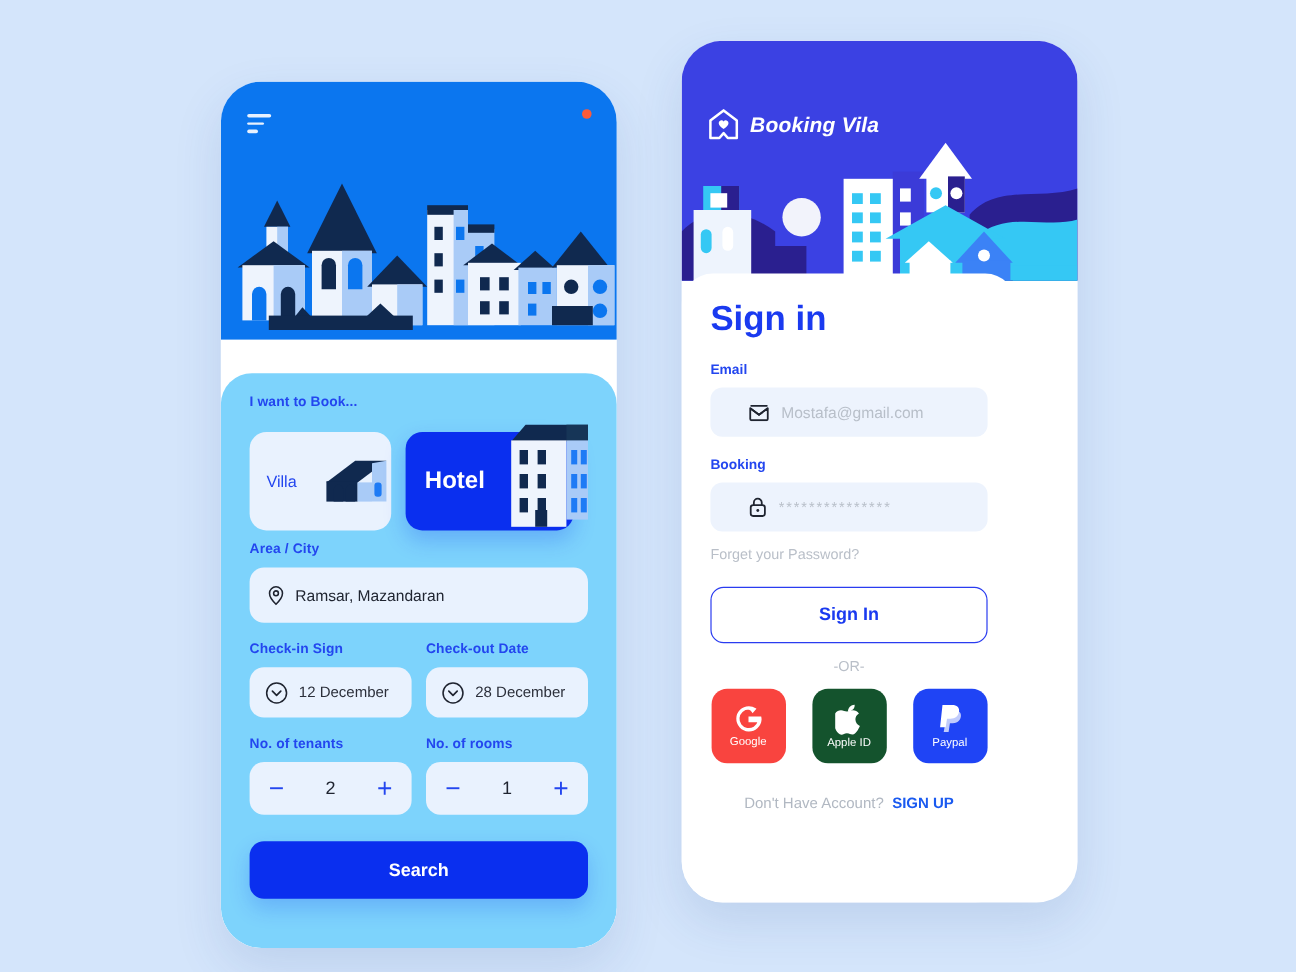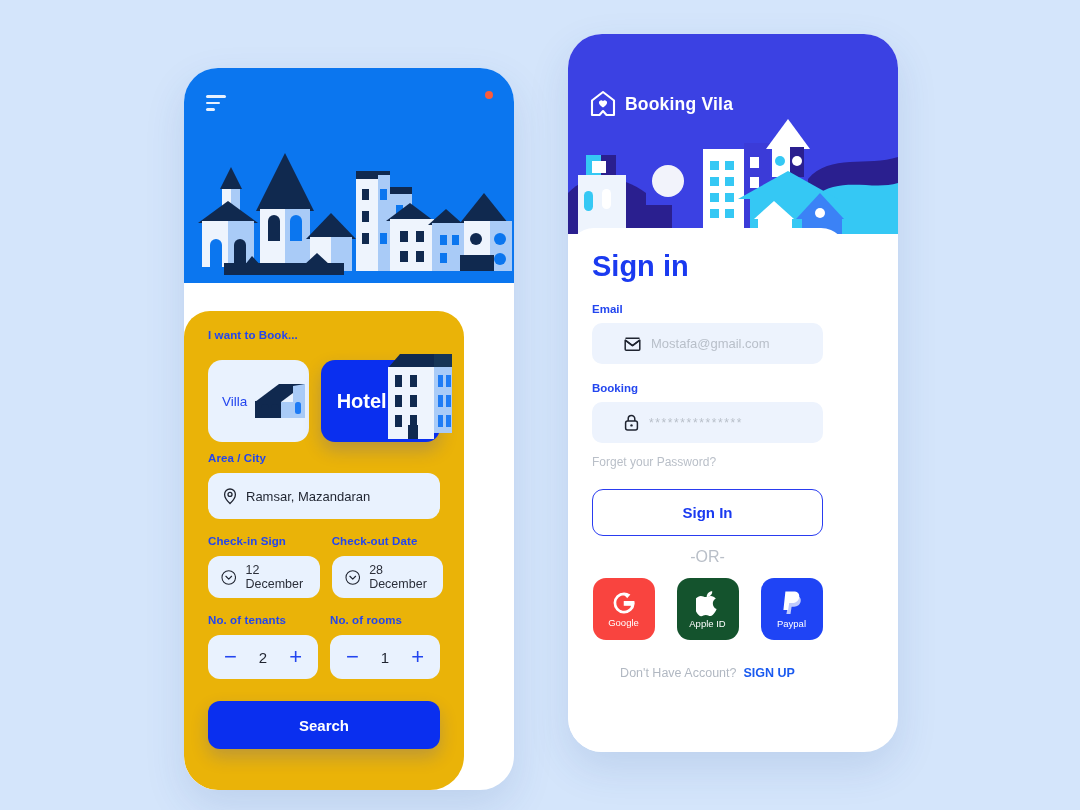--- a/index.html
+++ b/index.html
@@ -51,22 +51,22 @@
   .bell-wrap { position: relative; width: 22px; height: 24px; cursor: pointer; }
   .bell-dot {
     position: absolute; right: -1px; top: 0px;
     width: 8px; height: 8px; border-radius: 50%;
     background: #fc5b3a;
   }
 
   
   .sheet-left {
     position: absolute; left: 0; top: 243px;
-    width: 280px; height: 479px;
-    background: #eab308;
+    width: 330px; height: 479px;
+    background: #7dd3fc;
     border-radius: 26px 26px 34px 34px;
     padding: 18px 24px 0 24px;
     z-index: 3;
   }
   .field-label {
     font-size: 11.5px; font-weight: bold; color: #2346ef;
     letter-spacing: .1px; margin-bottom: 9px;
   }
 
   .type-row { display: flex; align-items: flex-start; gap: 12px; position: relative; height: 98px; }
@@ -118,21 +118,21 @@
   
   .hero-right {
     position: absolute; left: 0; top: 0;
     width: 330px; height: 200px;
     background: #3b41e3;
   }
   .hero-right svg.city { position: absolute; left: 0; bottom: 0; width: 330px; height: 125px; display:block; }
 
   .brand {
     position: absolute; left: 22px; top: 56px;
-    display: flex; align-items: center; gap: 9px; z-index: 4;
+    display: flex; align-items: center; gap: 9px; z-index: 4; font-style: italic;
   }
   .brand-name { color: #ffffff; font-size: 17.5px; font-weight: bold; letter-spacing: .2px; }
 
   
   .sheet-right {
     position: absolute; left: 0; top: 194px;
     width: 279px; height: 524px;
     background: #ffffff;
     border-radius: 26px 26px 34px 34px;
     padding: 22px 24px 0 24px;
@@ -148,21 +148,21 @@
   .r-input .ph { font-size: 13px; color: #b8bfc9; }
   .dots { letter-spacing: 1.6px; color: #b8bfc9; font-size: 12px; }
   .forgot { font-size: 12px; color: #b9bfc8; margin-top: 12px; }
 
   .signin-btn {
     margin-top: 20px; width: 100%; height: 47px;
     background: #ffffff; border: 1.6px solid #2a3cf0; border-radius: 11px;
     color: #1a3af0; font-size: 15px; font-weight: bold;
     font-family: "Liberation Sans", sans-serif; cursor: pointer;
   }
-  .or { text-align: center; font-size: 16px; color: #b9bfc8; margin-top: 12px; }
+  .or { text-align: center; font-size: 12px; color: #b9bfc8; margin-top: 12px; }
 
   .social-row { display: flex; justify-content: center; gap: 22px; margin-top: 12px; }
   .social {
     width: 62px; height: 62px; border-radius: 13px;
     display: flex; flex-direction: column; align-items: center; justify-content: center;
     gap: 1px; cursor: pointer;
   }
   .social .cap { font-size: 9.5px; color: #ffffff; }
 
   .footer-row {

